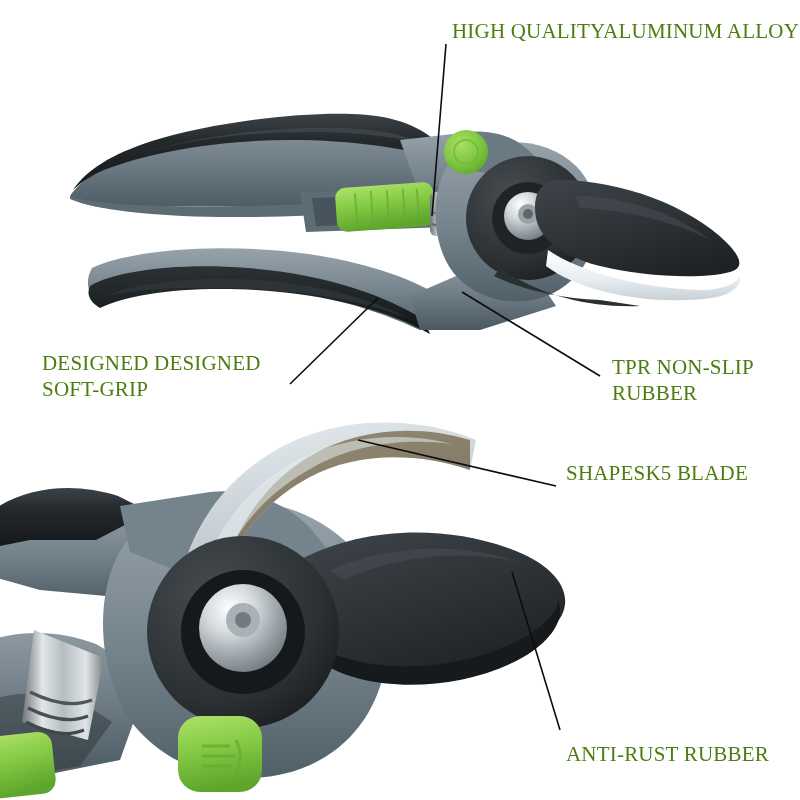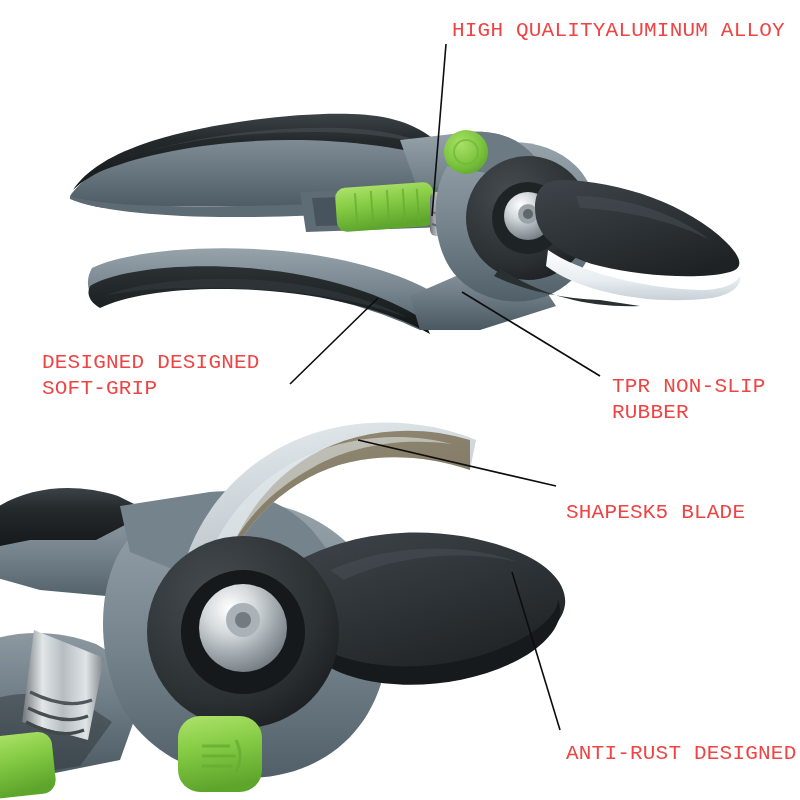--- a/index.html
+++ b/index.html
@@ -10,26 +10,26 @@
   #stage {
     position: relative;
     width: 800px;
     height: 800px;
     background: var(--bg, #ffffff);
     overflow: hidden;
     font-family: "Liberation Sans", sans-serif;
   }
   .label {
     position: absolute;
-    color: #ef4444;
+    color: #4d7c0f;
     font-size: 21px;
     line-height: 26px;
     letter-spacing: 0.2px;
     white-space: pre-line;
-    font-family: Liberation Mono, monospace;
+    font-family: Liberation Serif, serif;
   }
   svg.art {
     position: absolute;
     left: 0;
     top: 0;
     width: 800px;
     height: 800px;
   }
   .leader {
     stroke: #0d0d0d;
@@ -253,20 +253,20 @@
       <path class="leader" d="M556,486 L358,440"></path>
       <path class="leader" d="M560,730 L512,572"></path>
     </g>
   </svg>
 
   <div class="label" style="left:452px; top:18px;">HIGH QUALITYALUMINUM ALLOY</div>
 
   <div class="label" style="left:42px; top:350px;">DESIGNED DESIGNED
 SOFT-GRIP</div>
 
-  <div class="label" style="left:612px; top:374px;">TPR NON-SLIP
+  <div class="label" style="left:612px; top:354px;">TPR NON-SLIP
 RUBBER</div>
 
-  <div class="label" style="left:566px; top:500px;">SHAPESK5 BLADE</div>
-
-  <div class="label" style="left:566px; top:741px;">ANTI-RUST DESIGNED</div>
+  <div class="label" style="left:566px; top:460px;">SHAPESK5 BLADE</div>
+
+  <div class="label" style="left:566px; top:741px;">ANTI-RUST RUBBER</div>
 
 </div>
 
 </body></html>

